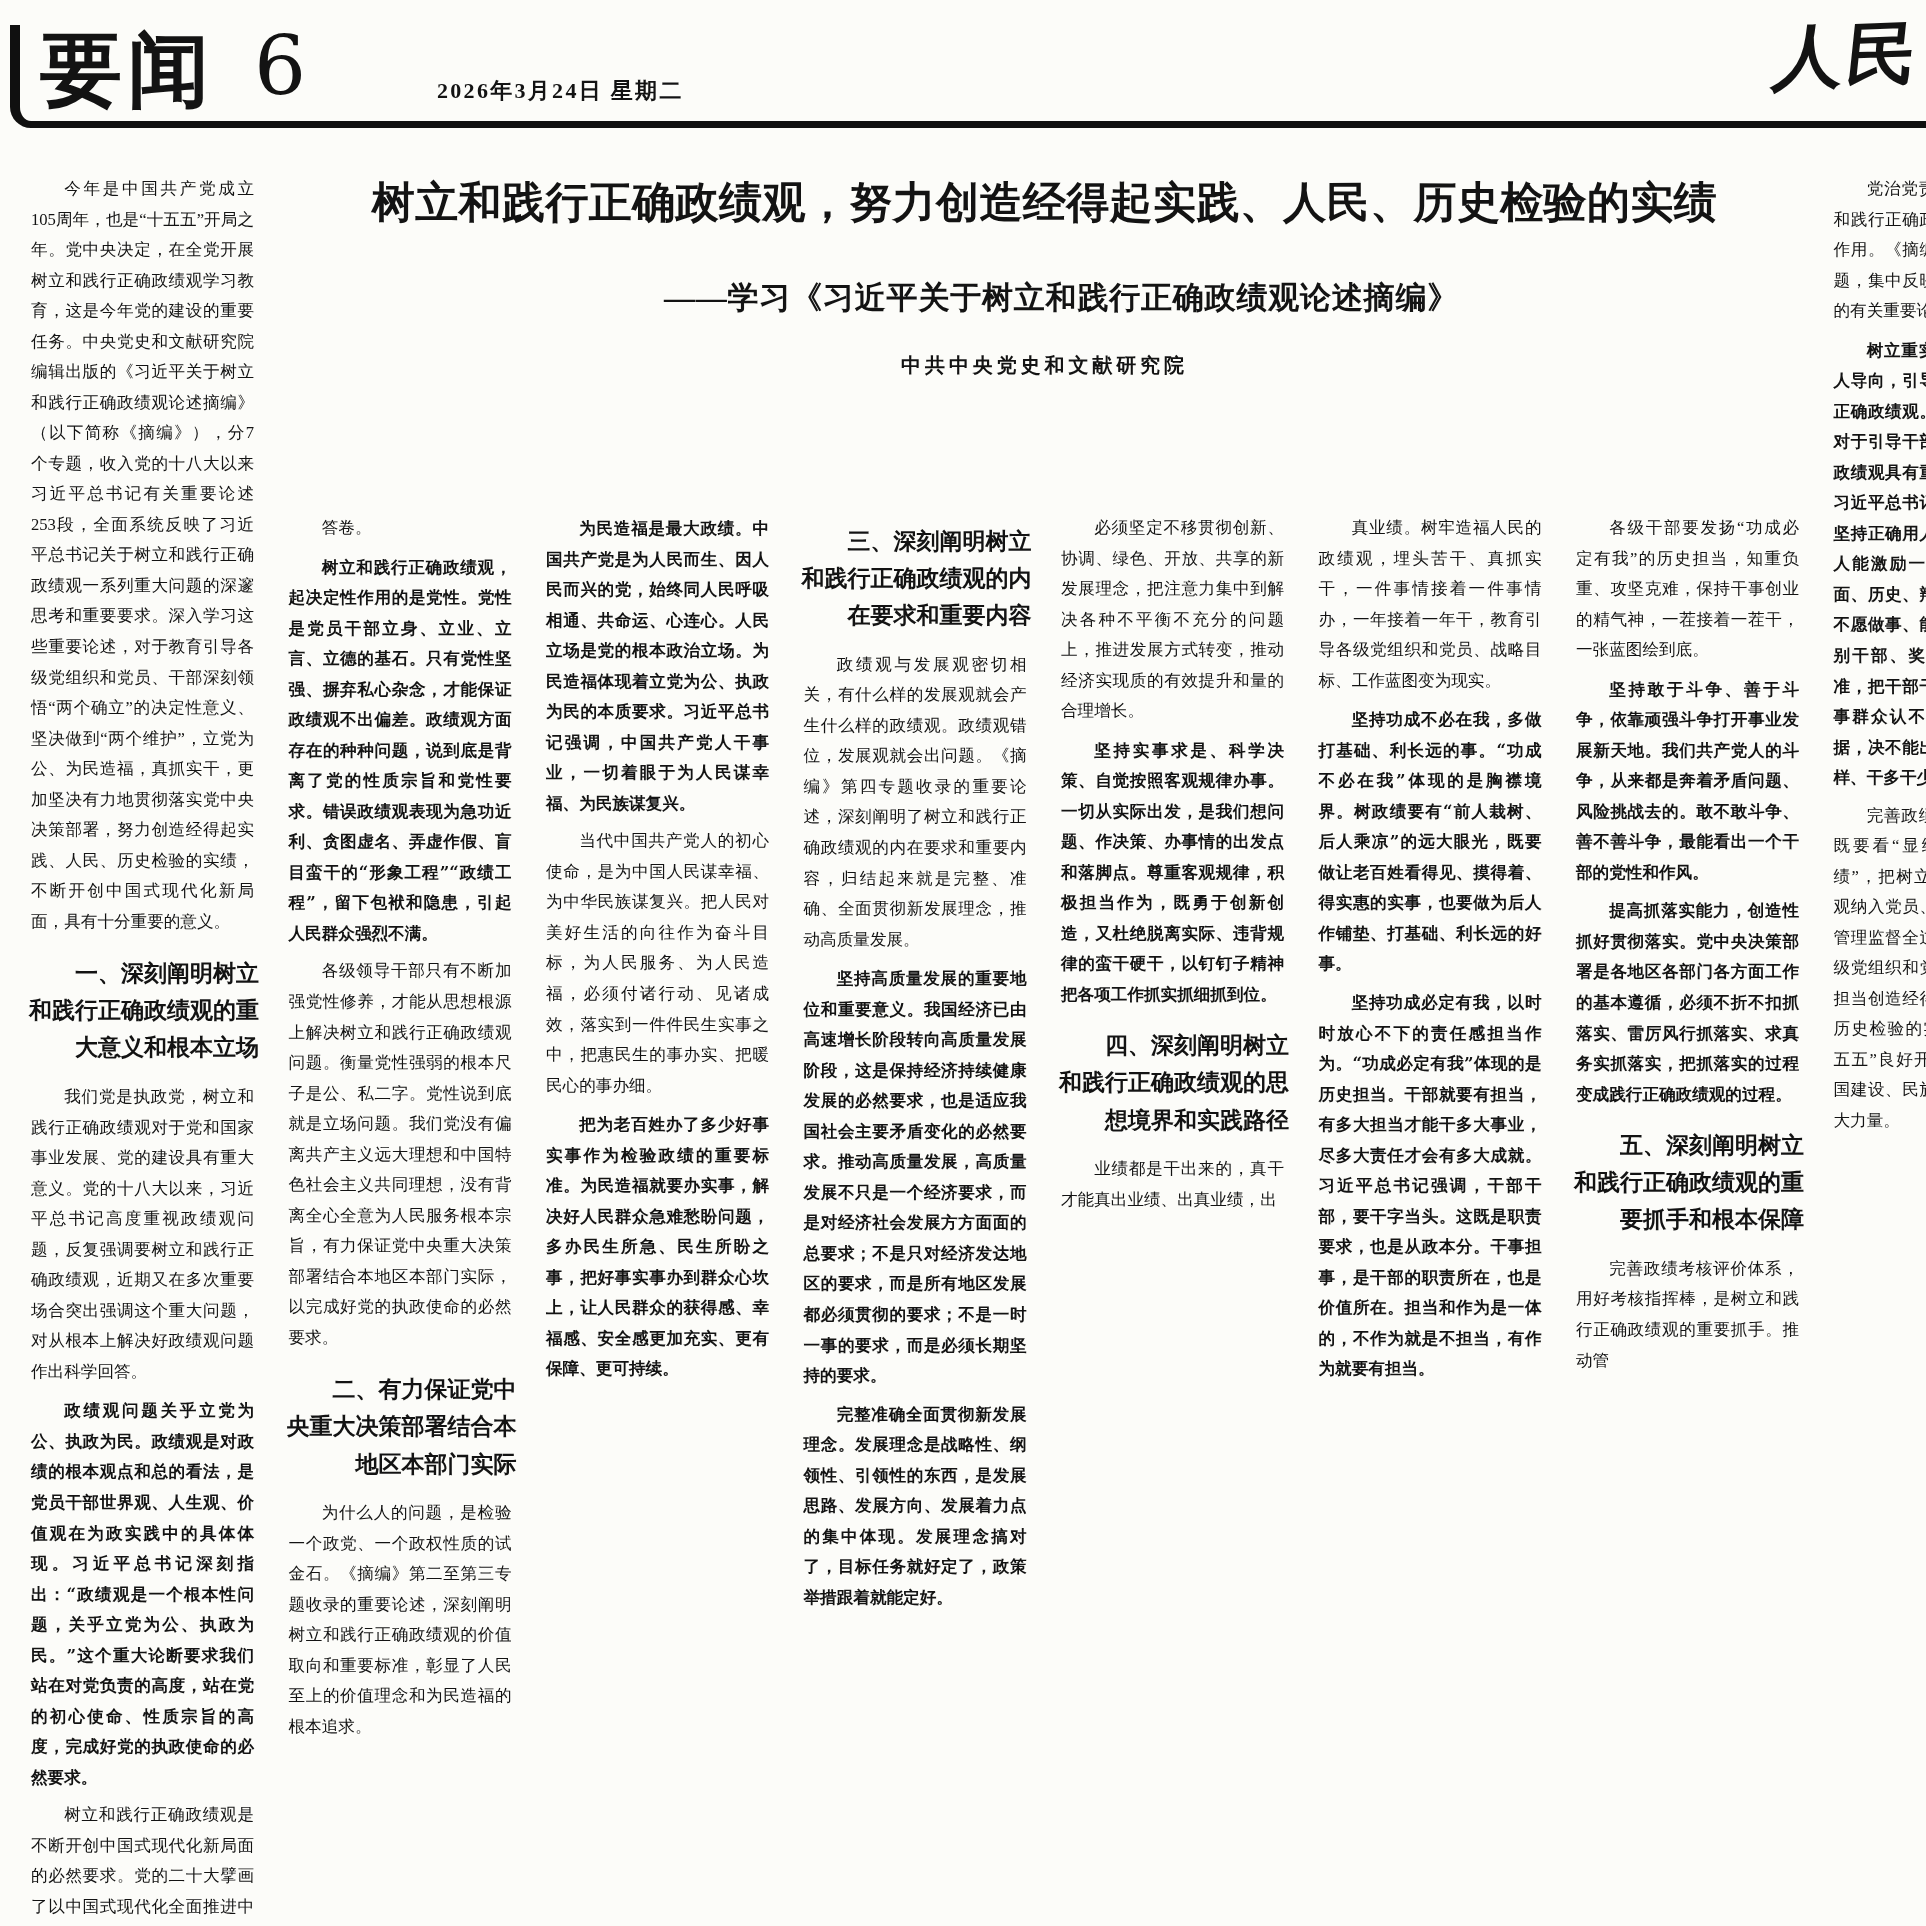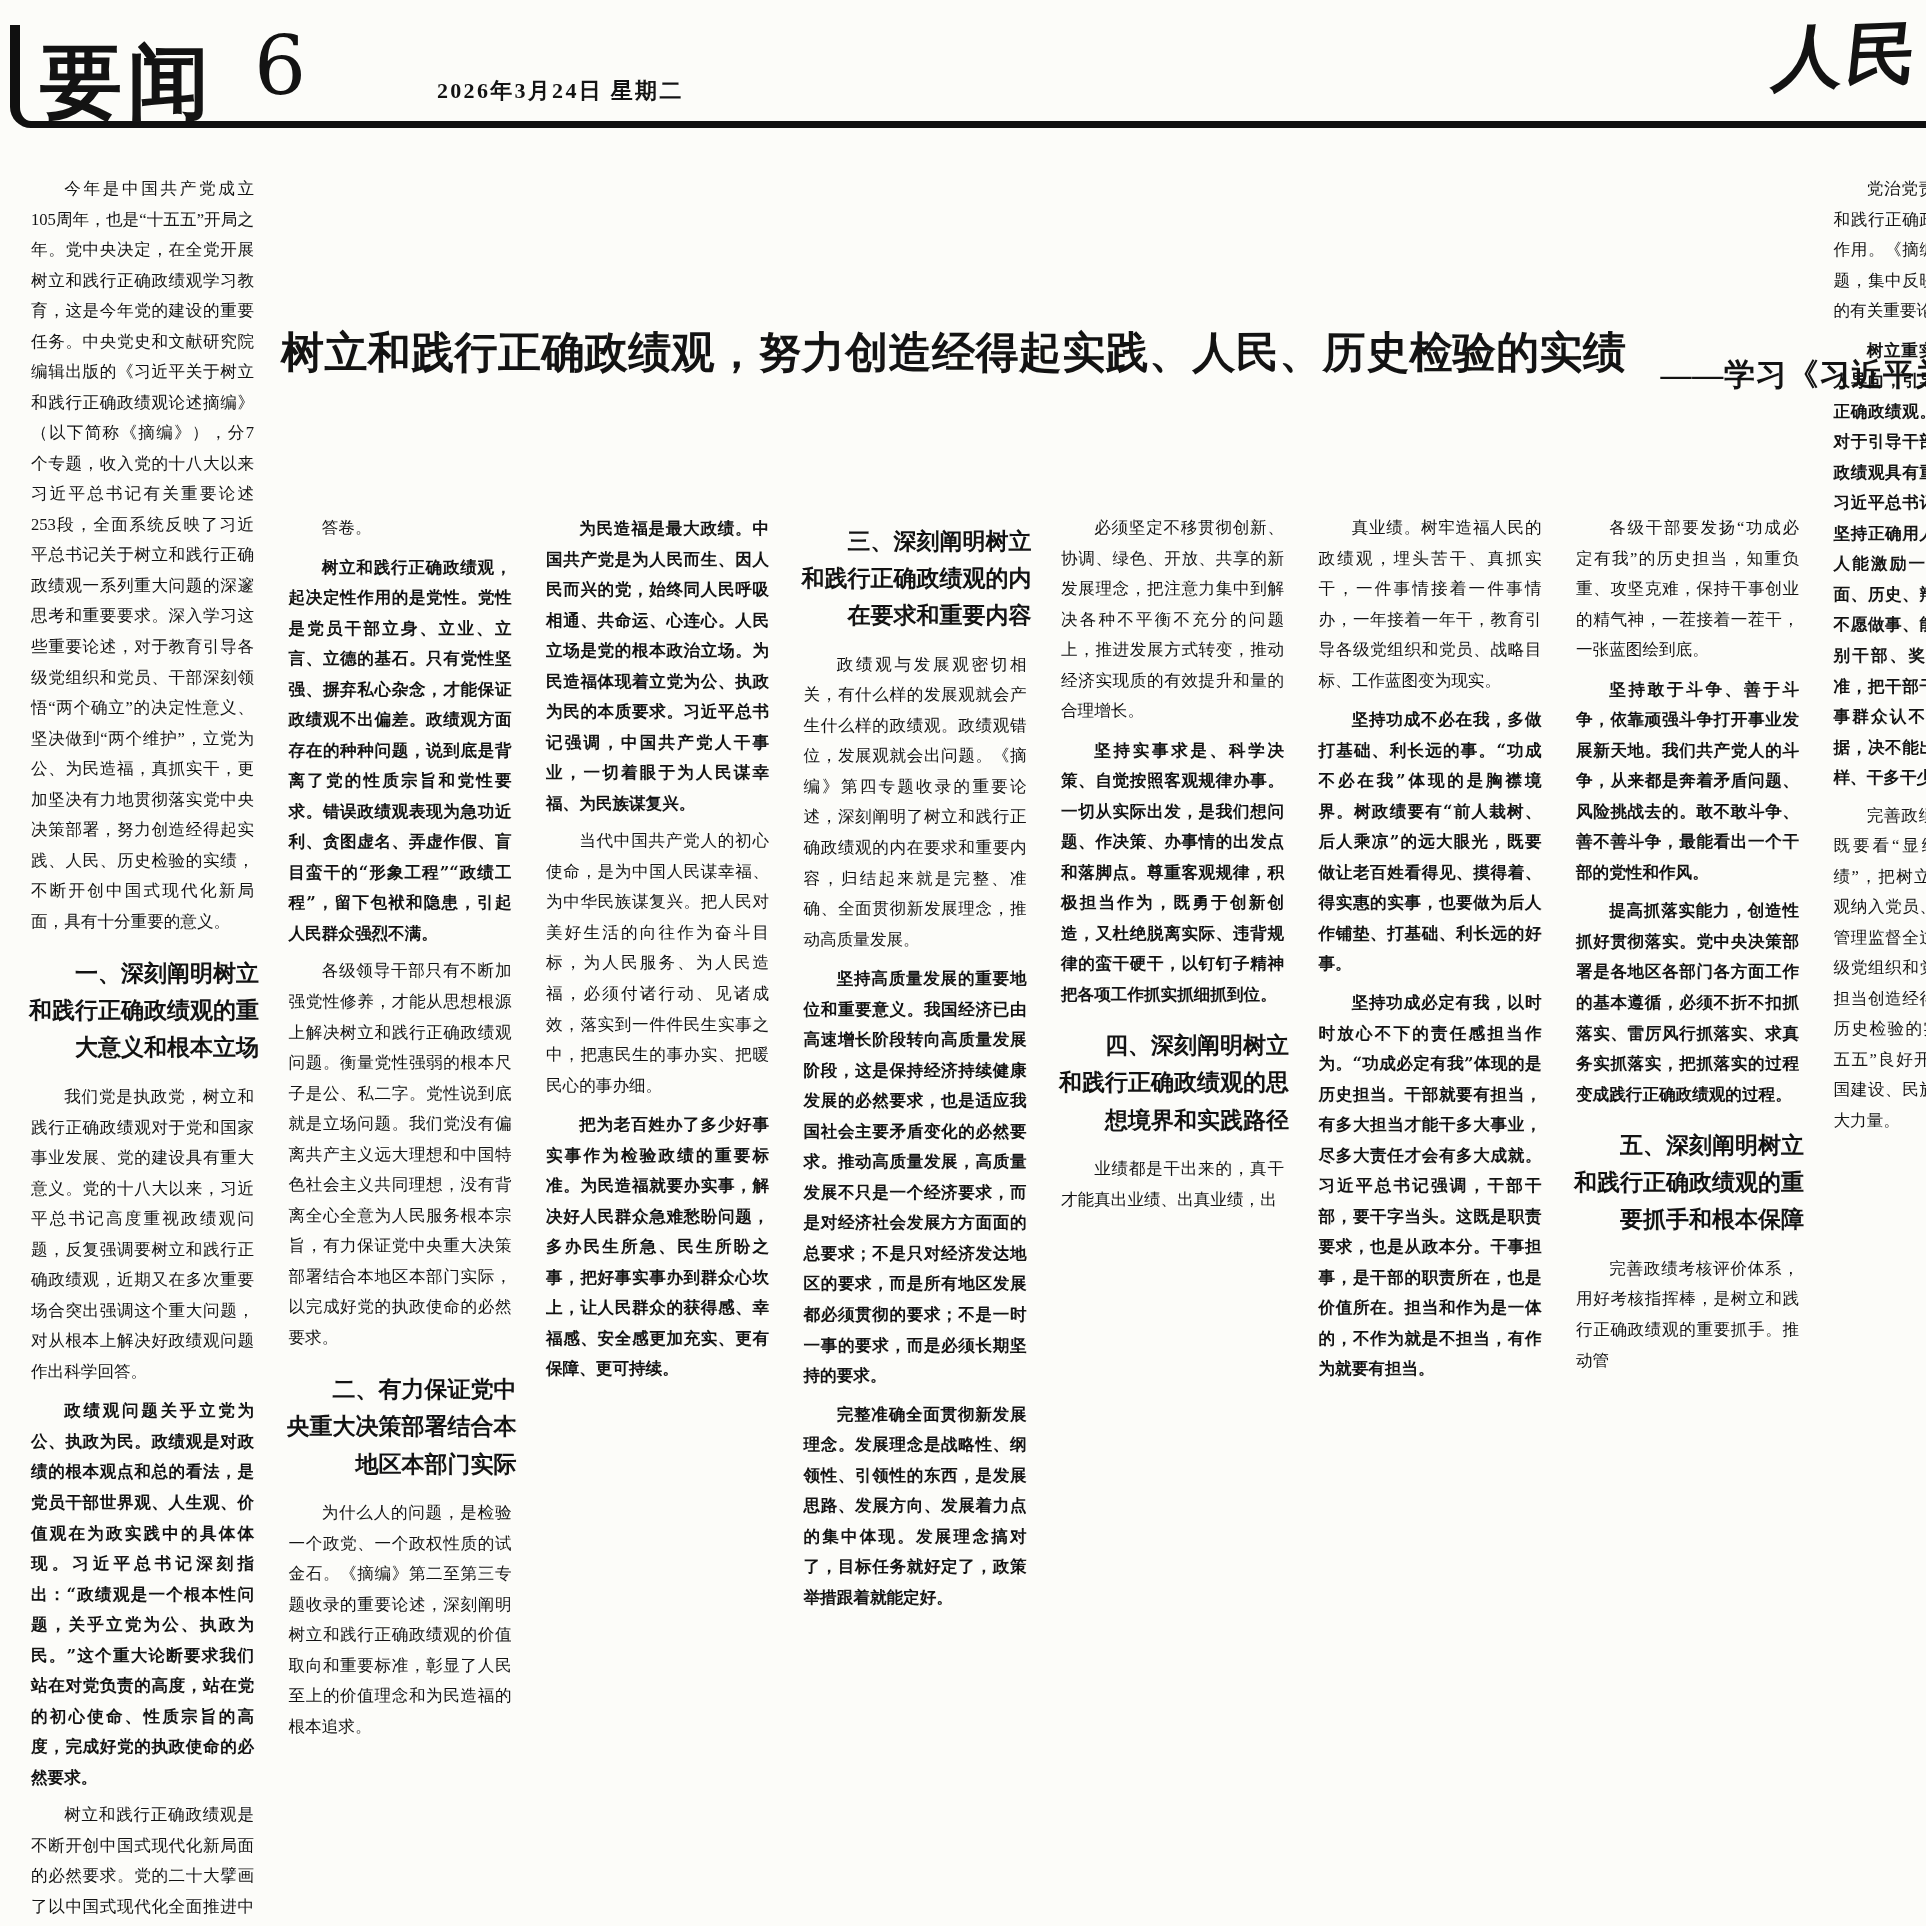--- a/index.html
+++ b/index.html
@@ -1,29 +1,29 @@
 <!DOCTYPE html>
 <html style="font-size:6.2px"><head>
 <meta charset="utf-8">
 <style>
   html,body{margin:0;padding:0;background:#d8d8d4;}
   .page{position:relative;width:2089px;height:2955px;background:#fcfcf9;color:#131313;overflow:hidden;
         font-family:"Liberation Serif","DejaVu Serif",serif;}
   
   .hdr-bracket{position:absolute;left:10px;top:25px;width:2061px;height:96px;
         border-left:10px solid #101010;border-bottom:7.7px solid #101010;border-bottom-left-radius:21px;}
-  .hdr-section{position:absolute;left:40px;top:28px;font-family:"Liberation Serif",serif;
+  .hdr-section{position:absolute;left:40px;top:16px;font-family:"Liberation Serif",serif;
         font-weight:900;font-size:82px;letter-spacing:5.4px;}
   .hdr-pageno{position:absolute;left:254px;top:19px;font-family:"DejaVu Serif",serif;
         font-weight:400;font-size:82px;}
   .hdr-date{position:absolute;left:389px;top:76px;font-size:22px;letter-spacing:2.3px;font-weight:700;margin-left:48px;}
   .masthead{position:absolute;right:23px;top:7px;font-family:"DejaVu Serif",serif;font-weight:900;
         font-size:70px;letter-spacing:3.1px;transform:skewX(-8deg) rotate(-2deg);}
   
-  .head-wrap{position:absolute;left:281px;top:174px;width:1527px;display:flex;flex-direction:row;
+  .head-wrap{position:absolute;left:281px;top:174px;width:1527px;display:flex;flex-direction:column;
         align-items:center;z-index:3;}
   .headline{font-family:"Liberation Sans",sans-serif;font-weight:900;font-size:43px;
         letter-spacing:0.4px;white-space:nowrap;}
   .subtitle{margin-top:45px;font-weight:700;font-size:31px;letter-spacing:0.8px;white-space:nowrap;margin-left:34px;}
   .byline{margin-top:33px;font-weight:700;font-size:20px;letter-spacing:3.9px;}
   .cols{position:absolute;left:23px;top:166px;width:2043px;height:2512px;display:flex;gap:18.5px;}
   .col{flex:0 0 239px;width:239px;height:100%;overflow:hidden;box-sizing:border-box;}
   .col.mid{padding-top:339px;}
   .body{margin:8px;font-size:16.6px;line-height:1.84;text-align:justify;text-indent:2em;
         font-family:"Liberation Serif",serif;}

